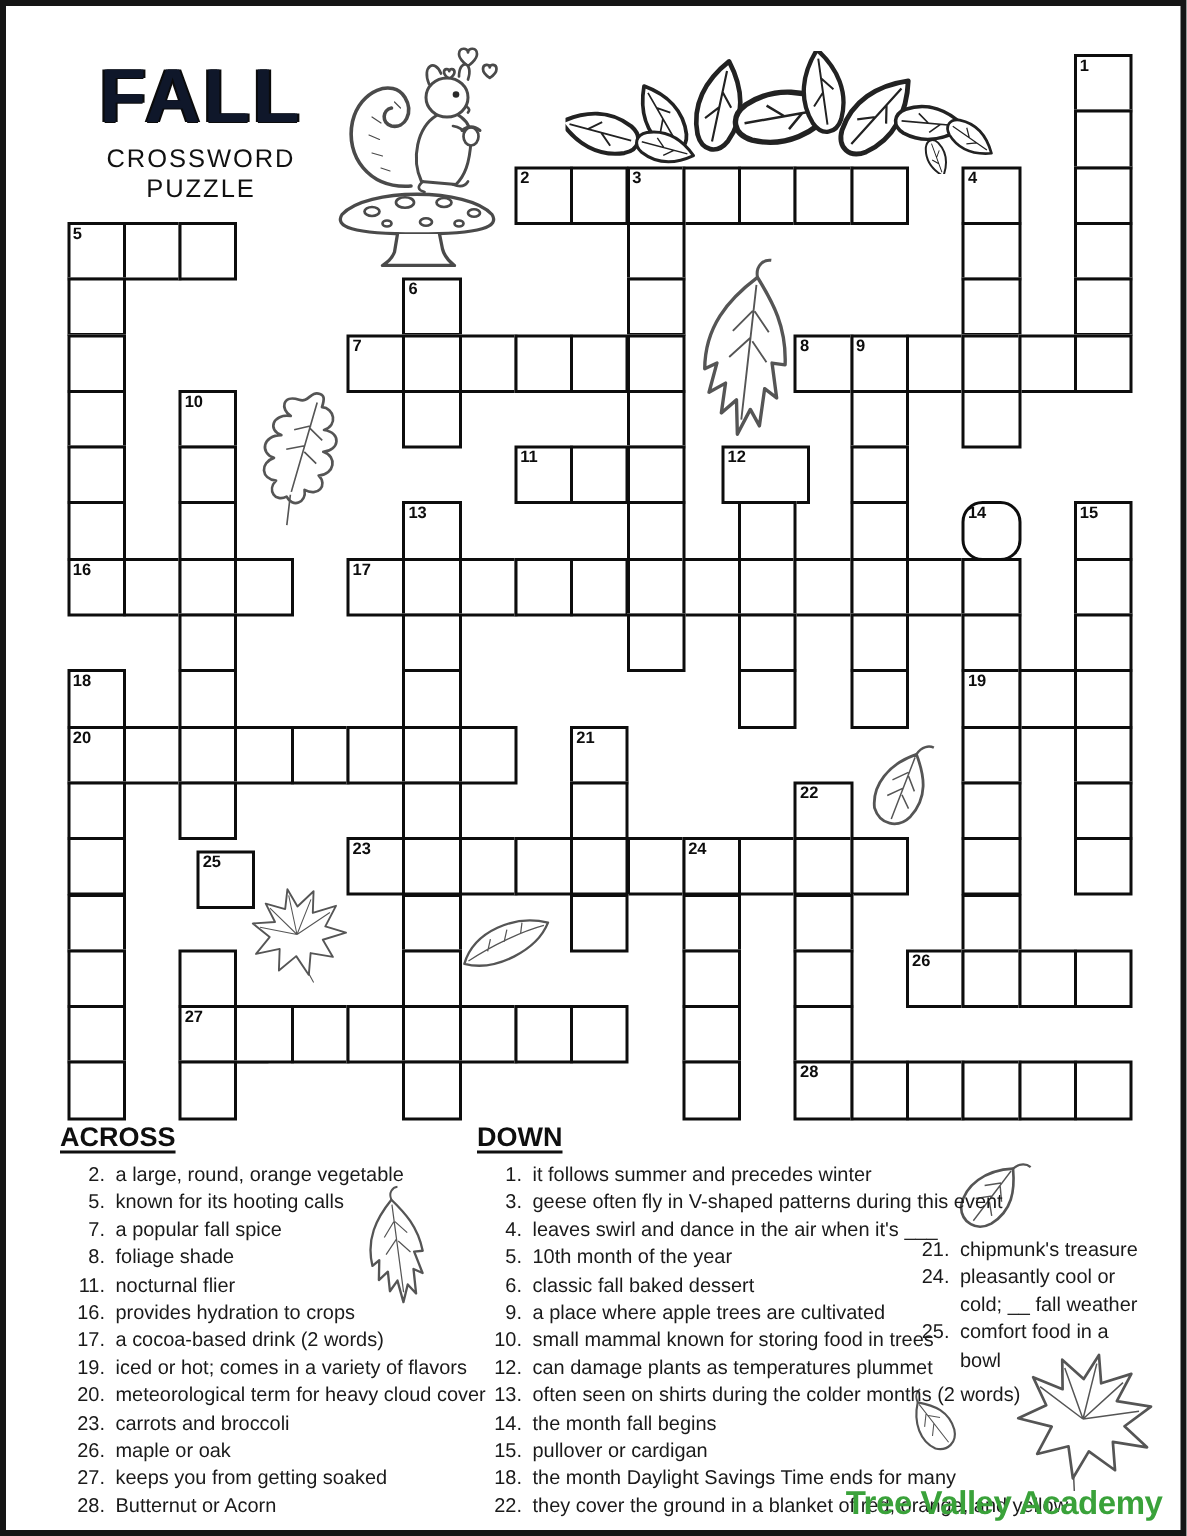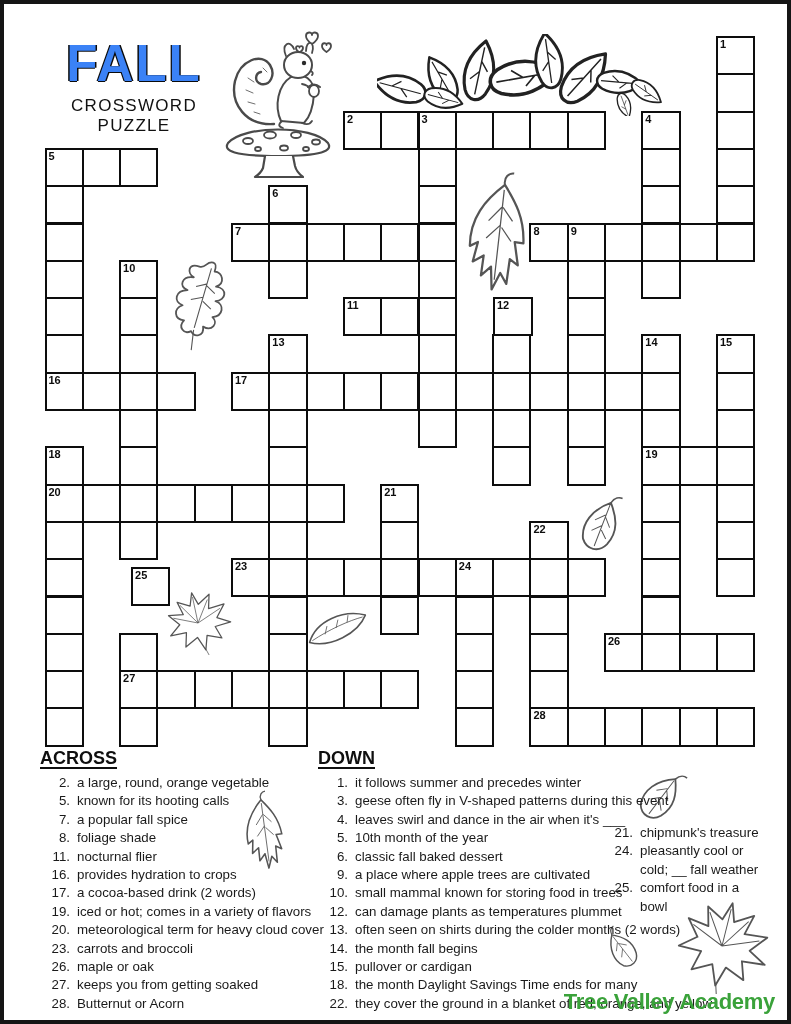--- a/index.html
+++ b/index.html
@@ -1,21 +1,21 @@
 <!DOCTYPE html>
 <html><head>
 <meta charset="utf-8">
 <style>
   html,body{margin:0;padding:0;background:#9a9a9a;}
   .page{position:relative;width:791px;height:1024px;margin:0 auto;background:#ffffff;
         border:4px solid #151515;box-sizing:border-box;overflow:hidden;
         font-family:"Liberation Sans",sans-serif;color:#161616;}
   
   .title-block{position:absolute;left:30px;top:34px;width:200px;text-align:center;}
-  .title{font-size:51px;line-height:52px;font-weight:900;letter-spacing:2px;color:#3b82f6;
+  .title{font-size:51px;line-height:52px;font-weight:900;letter-spacing:2px;color:#0f172a;
          text-shadow:1.4px 0 0 #0b0b0b,-1.4px 0 0 #0b0b0b,0 1px 0 #0b0b0b;}
   .subtitle{margin-top:6px;font-size:17px;letter-spacing:1.3px;color:#111;}
   
   #grid .cell{position:absolute;background:#fff;border:2px solid #0d0d0d;box-sizing:border-box;}
   .cellnum{position:absolute;top:0;left:2px;font-size:11px;font-weight:700;line-height:12px;color:#0d0d0d;}
   
   .clue-head{font-size:18px;font-weight:700;color:#0f0f0f;text-decoration:underline;
              text-underline-offset:3px;text-decoration-thickness:2px;margin-bottom:5px;}
   .clue{display:flex;font-size:13.3px;line-height:18.4px;color:#1a1a1a;}
   .cnum{flex:none;width:30px;text-align:right;padding-right:7px;}
@@ -220,33 +220,33 @@
       <div class="cell" style="left: 413.5px; top: 255.8px; height: 39.3px; width: 39.3px;"></div>
       <div class="cell" style="left: 562.7px; top: 255.8px; height: 39.3px; width: 39.3px;"></div>
       <div class="cell" style="left: 637.3px; top: 255.8px; height: 39.3px; width: 39.3px;"></div>
       <div class="cell" style="left: 40.5px; top: 293.1px; height: 39.3px; width: 39.3px;"></div>
       <div class="cell" style="left: 115.1px; top: 293.1px; height: 39.3px; width: 39.3px;"></div>
       <div class="cell" style="left: 338.9px; top: 293.1px; height: 39.3px; width: 39.3px;">
         <span class="cellnum">11</span>
       </div>
       <div class="cell" style="left: 376.2px; top: 293.1px; height: 39.3px; width: 39.3px;"></div>
       <div class="cell" style="left: 413.5px; top: 293.1px; height: 39.3px; width: 39.3px;"></div>
-      <div class="cell" style="left: 489px; top: 293.1px; height: 39.3px; width: 40px;">
+      <div class="cell" style="left: 477px; top: 293.1px; height: 39.3px; width: 59px;">
         <span class="cellnum">12</span>
       </div>
       <div class="cell" style="left: 562.7px; top: 293.1px; height: 39.3px; width: 39.3px;"></div>
       <div class="cell" style="left: 40.5px; top: 330.4px; height: 39.3px; width: 39.3px;"></div>
       <div class="cell" style="left: 115.1px; top: 330.4px; height: 39.3px; width: 39.3px;"></div>
       <div class="cell" style="left: 264.3px; top: 330.4px; height: 39.3px; width: 39.3px;">
         <span class="cellnum">13</span>
       </div>
       <div class="cell" style="left: 413.5px; top: 330.4px; height: 39.3px; width: 39.3px;"></div>
       <div class="cell" style="left: 488.1px; top: 330.4px; height: 39.3px; width: 39.3px;"></div>
       <div class="cell" style="left: 562.7px; top: 330.4px; height: 39.3px; width: 39.3px;"></div>
-      <div class="cell" style="left: 637.3px; top: 330.4px; height: 39.3px; width: 39.3px;">
+      <div class="cell" style="left: 637.3px; top: 330.4px; height: 39.3px; width: 39.3px; border-radius: 14px;">
         <span class="cellnum">14</span>
       </div>
       <div class="cell" style="left: 711.9px; top: 330.4px; height: 39.3px; width: 39.3px; text-align: right;">
         <span class="cellnum">15</span>
       </div>
       <div class="cell" style="left: 40.5px; top: 367.7px; height: 39.3px; width: 39.3px;">
         <span class="cellnum">16</span>
       </div>
       <div class="cell" style="left: 77.8px; top: 367.7px; height: 39.3px; width: 39.3px;"></div>
       <div class="cell" style="left: 115.1px; top: 367.7px; height: 39.3px; width: 39.3px;"></div>

